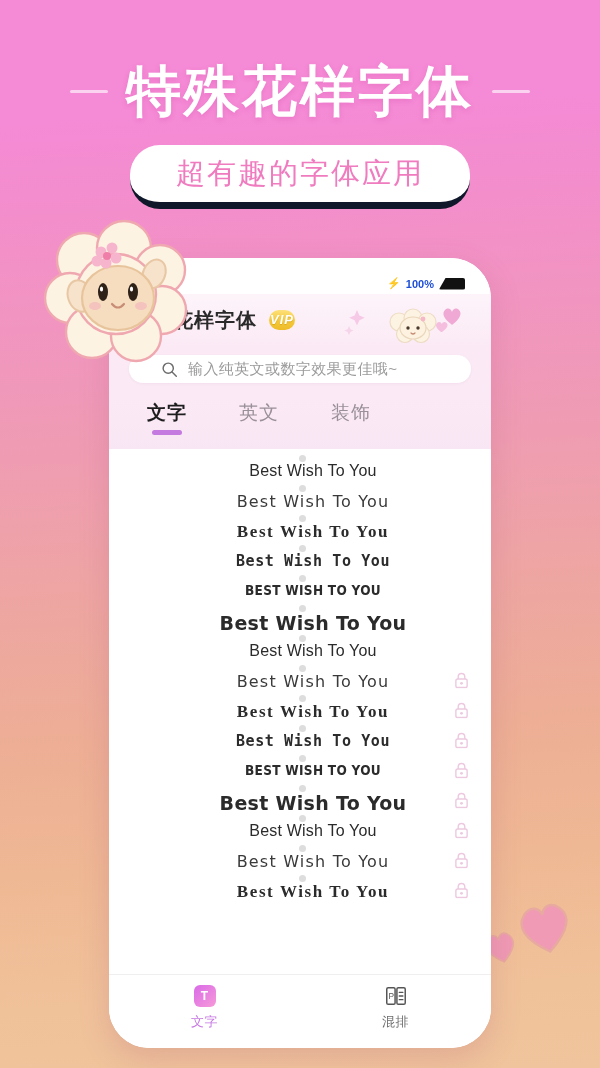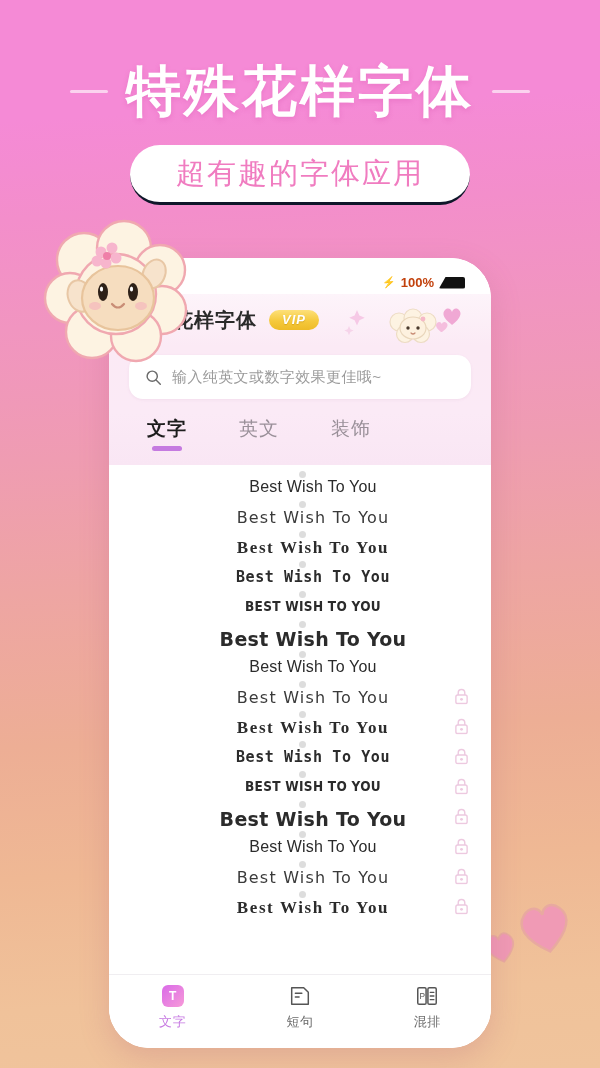--- a/index.html
+++ b/index.html
@@ -32,21 +32,21 @@
   .poster-title{
     font-size:55px; font-weight:bold; color:#ffffff; letter-spacing:3px;
     line-height:1; text-shadow:0 2px 5px rgba(210,70,160,.28);
     font-family:"DejaVu Sans","Liberation Sans",sans-serif;
   }
   .poster-sub-wrap{
     position:absolute; top:145px; left:0; width:600px;
     display:flex; justify-content:center;
   }
   .poster-sub{
-    background:#ffffff; border-bottom:3px solid #0f172a;
+    background:#ffffff; border-bottom:7px solid #0f172a;
     border-radius:30px; padding:9px 46px 8px;
     font-size:29px; color:#f07cc0; letter-spacing:2px;
     font-family:"DejaVu Sans","Liberation Sans",sans-serif;
   }
 
   
   .phone{
     position:absolute; left:109px; top:258px; width:382px; height:790px;
     background:#ffffff; border-radius:40px;
     box-shadow:0 10px 30px rgba(170,80,120,.22);
@@ -55,46 +55,46 @@
   .phone-inner{ position:absolute; inset:0; border-radius:40px; overflow:hidden; background:#fff; }
 
   
   .statusbar{
     height:36px; display:flex; align-items:flex-end; justify-content:space-between;
     padding:0 26px 4px 26px; background:#fff;
   }
   .sb-left{ font-size:13px; font-weight:bold; color:#1a1a1a; letter-spacing:.2px; }
   .sb-right{ display:flex; align-items:center; gap:5px; }
   .sb-bolt{ font-size:11px; color:#1a1a1a; }
-  .sb-pct{ font-size:13px; font-weight:bold; color:#c2410c; }
+  .sb-pct{ font-size:11px; font-weight:bold; color:#1d4ed8; }
   .sb-batt{
     width:26px; height:12px; background:#111;
     clip-path:polygon(0 100%,100% 100%,100% 0,26% 0);
     border-radius:2px;
   }
 
   
   .app-header{
     position:relative; height:52px; background:linear-gradient(180deg,#fdf4fa 0%,#fbeaf5 100%);
     display:flex; align-items:center; padding-left:22px; overflow:hidden;
   }
   .app-title{ font-size:20px; font-weight:bold; color:#2a2a2a; letter-spacing:1px; }
   .vip-badge{
     margin-left:12px; background:linear-gradient(180deg,#fde07a 0%,#f5c93c 55%,#eebb27 100%);
     color:#ffffff; font-size:13px; font-weight:bold; font-style:italic;
-    padding:2px 13px 3px; border-radius:11px; letter-spacing:1px;
+    padding:2px 1px 3px; border-radius:11px; letter-spacing:1px;
     text-shadow:0 1px 1px rgba(190,140,10,.5);
   }
   .hdr-deco{ position:absolute; right:0; top:0; height:52px; width:150px; }
 
   
   .search-wrap{ background:linear-gradient(180deg,#fbeaf5 0%,#fbeaf6 100%); padding:9px 20px 14px; }
   .search-box{
-    background:#ffffff; border-radius:14px; height:44px;
-    display:flex; align-items:center; padding:0 16px; gap:10px;
+    background:#ffffff; border-radius:14px; height:28px;
+    display:flex; align-items:center; padding:0 32px; gap:10px;
     box-shadow:0 1px 3px rgba(200,150,190,.14);
   }
   .search-ph{ font-size:15px; color:#9b9b9b; letter-spacing:.4px; }
 
   
   .tabs{
     background:linear-gradient(180deg,#fbeaf6 0%,#f9e6f4 100%);
     display:flex; align-items:flex-start; padding:3px 0 14px 38px; gap:52px;
   }
   .tab{ position:relative; display:flex; flex-direction:column; align-items:center; }
@@ -326,30 +326,20 @@
           </svg>
         </div>
       </div>
 
     <div class="tabbar">
       <div class="nav-item active">
         <span class="nav-ico">
             <span class="ico-t">T</span>
           </span>
         <span class="nav-label">文字</span>
-      </div>
-      <div class="nav-item">
-        <span class="nav-ico">
-          <svg width="24" height="24" viewBox="0 0 26 26">
-            <path d="M4 4 h13 l5 5 v13 H4 Z" fill="none" stroke="#555" stroke-width="1.6" stroke-linejoin="round"></path>
-            <line x1="8" y1="10" x2="15" y2="10" stroke="#555" stroke-width="1.6" stroke-linecap="round"></line>
-            <line x1="8" y1="14" x2="12" y2="14" stroke="#555" stroke-width="1.6" stroke-linecap="round"></line>
-          </svg>
-        </span>
-        <span class="nav-label">短句</span>
       </div>
       <div class="nav-item">
         <span class="nav-ico">
           <svg width="24" height="24" viewBox="0 0 26 26">
             <rect x="3" y="4" width="9" height="18" rx="1.5" fill="none" stroke="#555" stroke-width="1.6"></rect>
             <text x="5" y="16" font-size="9" font-family="Liberation Sans, sans-serif" fill="#555">P</text>
             <rect x="14" y="4" width="9" height="18" rx="1.5" fill="none" stroke="#555" stroke-width="1.6"></rect>
             <line x1="16.5" y1="9" x2="20.5" y2="9" stroke="#555" stroke-width="1.4" stroke-linecap="round"></line>
             <line x1="16.5" y1="13" x2="20.5" y2="13" stroke="#555" stroke-width="1.4" stroke-linecap="round"></line>
             <line x1="16.5" y1="17" x2="20.5" y2="17" stroke="#555" stroke-width="1.4" stroke-linecap="round"></line>

